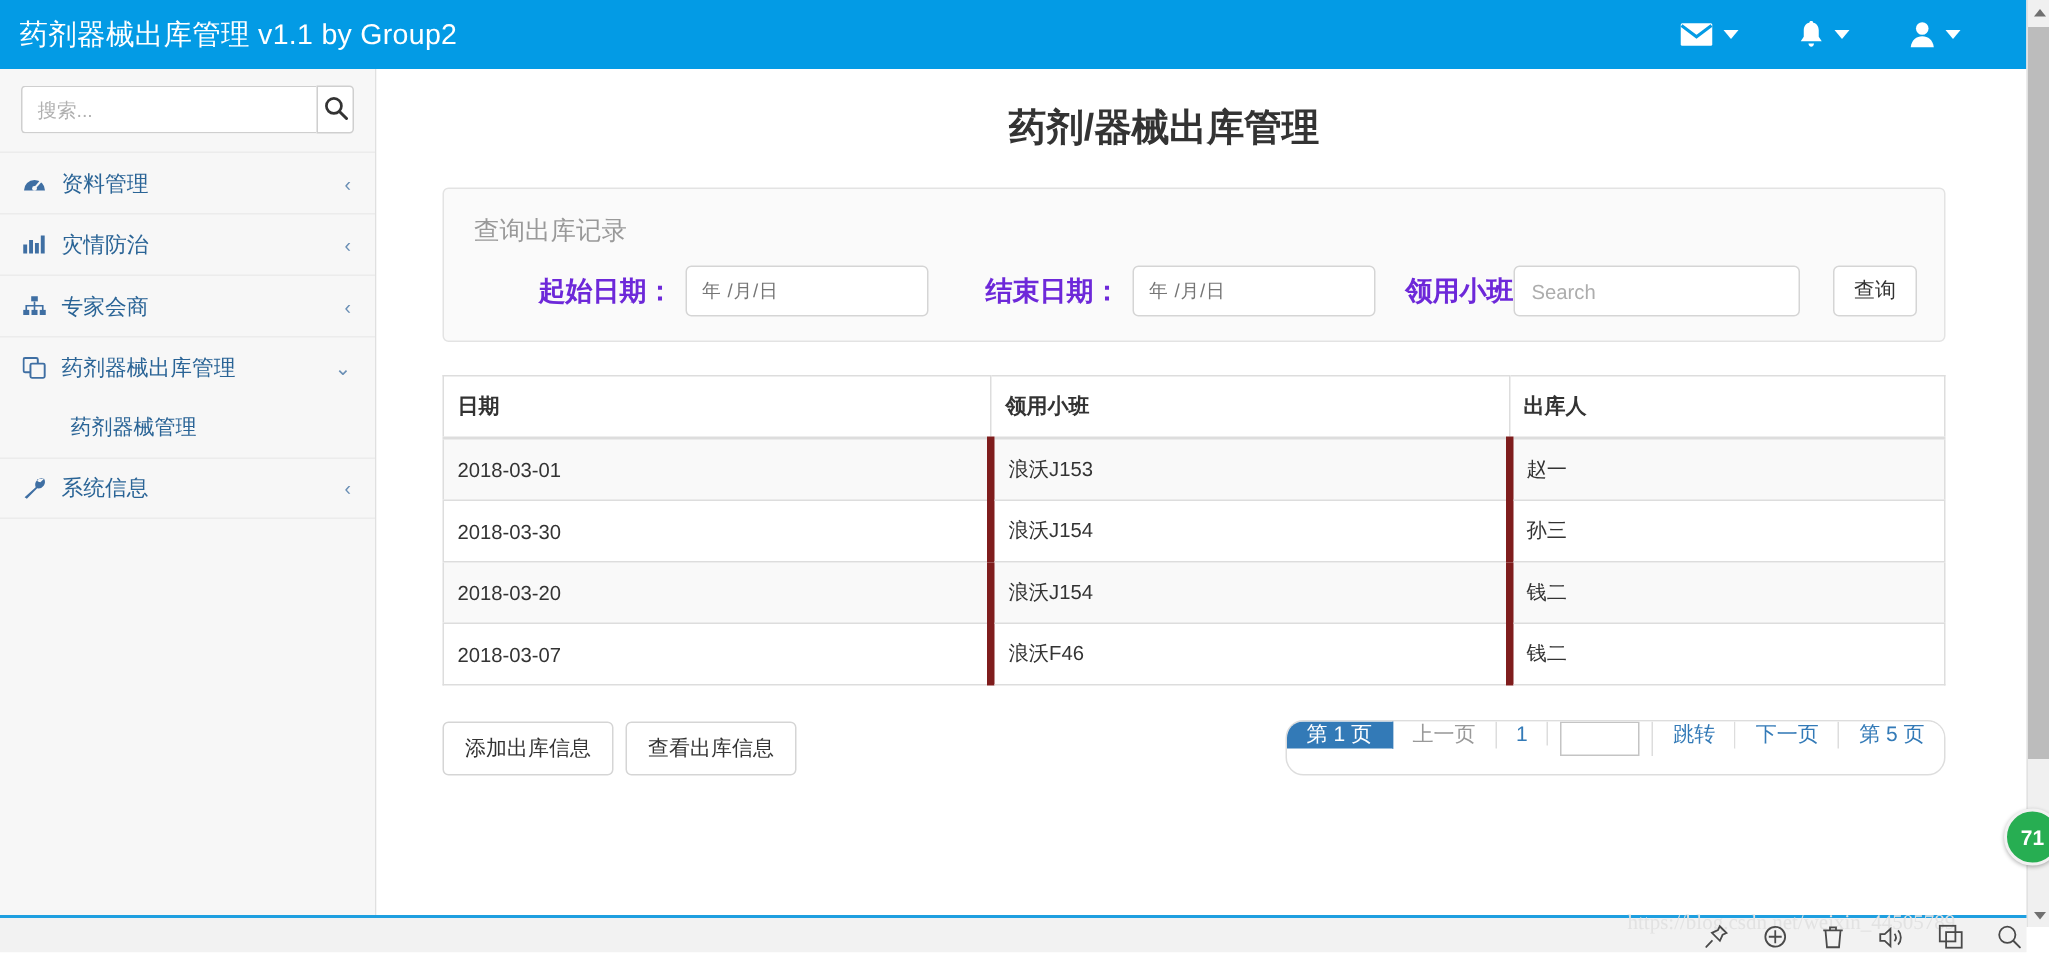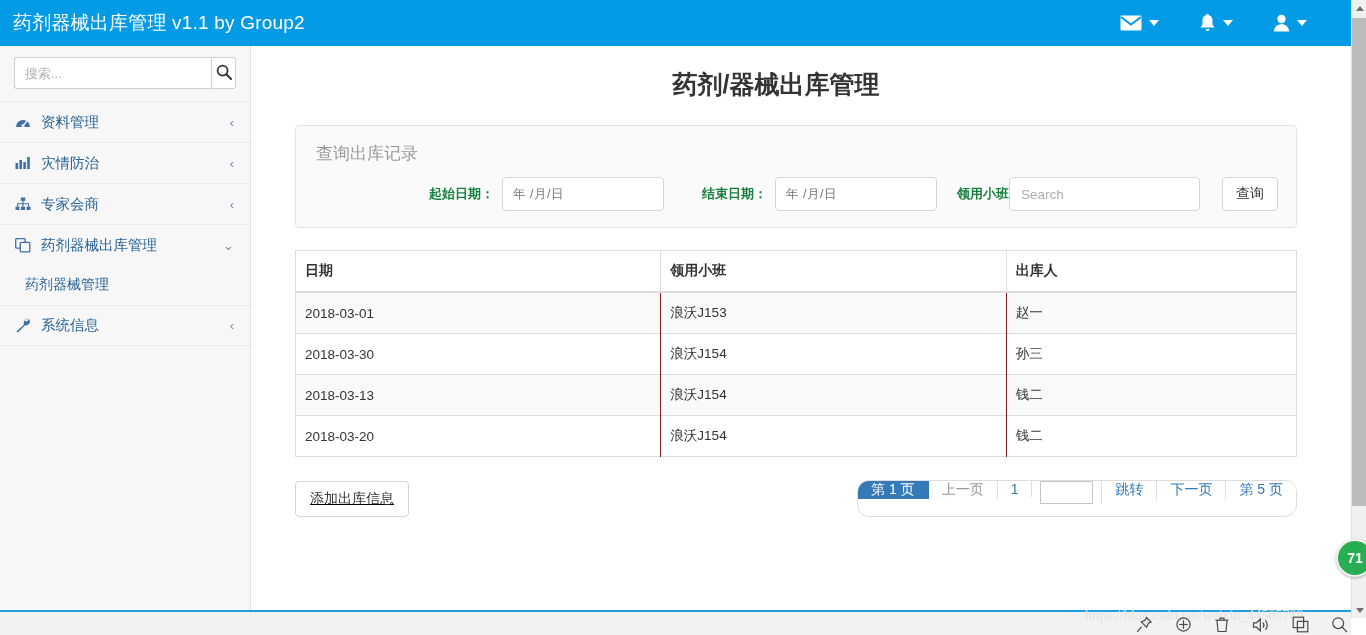--- a/index.html
+++ b/index.html
@@ -127,21 +127,21 @@
     right: 16px;
     color: #6a8fb5;
     font-size: 13px;
     line-height: 1;
   }
   .submenu { list-style: none; }
   .submenu-item {
     height: 40px;
     display: flex;
     align-items: center;
-    padding-left: 25px;
+    padding-left: 47px;
     font-size: 14px;
     color: #2a6496;
     cursor: pointer;
     background: #f7f7f7;
   }
   .submenu-item.active { background: #eeeeee; }
   .menu-item.last { border-bottom: 1px solid #ececec; }
 
   
   .content {
@@ -173,23 +173,23 @@
     color: #999999;
     padding: 2px 0 12px 2px;
   }
   .form-row {
     display: flex;
     align-items: center;
     justify-content: flex-end;
     gap: 0;
   }
   .form-label {
-    font-size: 13px;
+    font-size: 18px;
     font-weight: bold;
-    color: #15803d;
+    color: #6d28d9;
     white-space: nowrap;
     margin-right: 8px;
   }
   .date-input {
     width: 162px;
     height: 34px;
     border: 1px solid #d5d5d5;
     border-radius: 4px;
     background: #ffffff;
     font-size: 13px;
@@ -244,37 +244,37 @@
     padding: 11px 9px;
     border-right: 1px solid #dddddd;
     border-bottom: 2px solid #dddddd;
     background: #ffffff;
   }
   thead th:last-child { border-right: none; }
   tbody td {
     font-size: 13.5px;
     color: #333333;
     padding: 11px 9px;
-    border-right: 1px solid #7f1d1d;
+    border-right: 5px solid #7f1d1d;
     border-top: 1px solid #dddddd;
   }
   tbody td:last-child { border-right: none; }
   tbody tr:nth-child(odd) { background: #f9f9f9; }
   tbody tr:nth-child(even) { background: #ffffff; }
   .col-date { width: 36.5%; }
   .col-team { width: 34.5%; }
 
   
   .actions {
     margin: 23px 54px 0 44px;
     display: flex;
     align-items: center;
     justify-content: space-between;
   }
-  .btn-group { display: flex; gap: 8px; text-decoration: underline; }
+  .btn-group { display: flex; gap: 8px; }
   .action-btn {
     height: 36px;
     padding: 0 14px;
     border: 1px solid #d5d5d5;
     border-radius: 4px;
     background: #ffffff;
     font-size: 14px;
     color: #333;
     cursor: pointer;
     font-family: "Liberation Sans", sans-serif;
@@ -581,36 +581,37 @@
             <td>2018-03-01</td>
             <td>浪沃J153</td>
             <td>赵一</td>
           </tr>
           <tr>
             <td>2018-03-30</td>
             <td>浪沃J154</td>
             <td>孙三</td>
           </tr>
           <tr>
-            <td>2018-03-13</td>
+            <td>2018-03-20</td>
             <td>浪沃J154</td>
             <td>钱二</td>
           </tr>
           <tr>
-            <td>2018-03-20</td>
-            <td>浪沃J154</td>
+            <td>2018-03-07</td>
+            <td>浪沃F46</td>
             <td>钱二</td>
           </tr>
         </tbody>
       </table>
     </div>
 
     <div class="actions">
       <div class="btn-group">
         <button class="action-btn">添加出库信息</button>
+        <button class="action-btn">查看出库信息</button>
       </div>
 
       <div class="pagination">
         <div class="page-cell active">第 1 页</div>
         <div class="page-cell disabled">上一页</div>
         <div class="page-cell">1</div>
         <div class="page-input-cell">
           <input class="page-input" type="text" style="">
         </div>
         <div class="page-cell">跳转</div>

